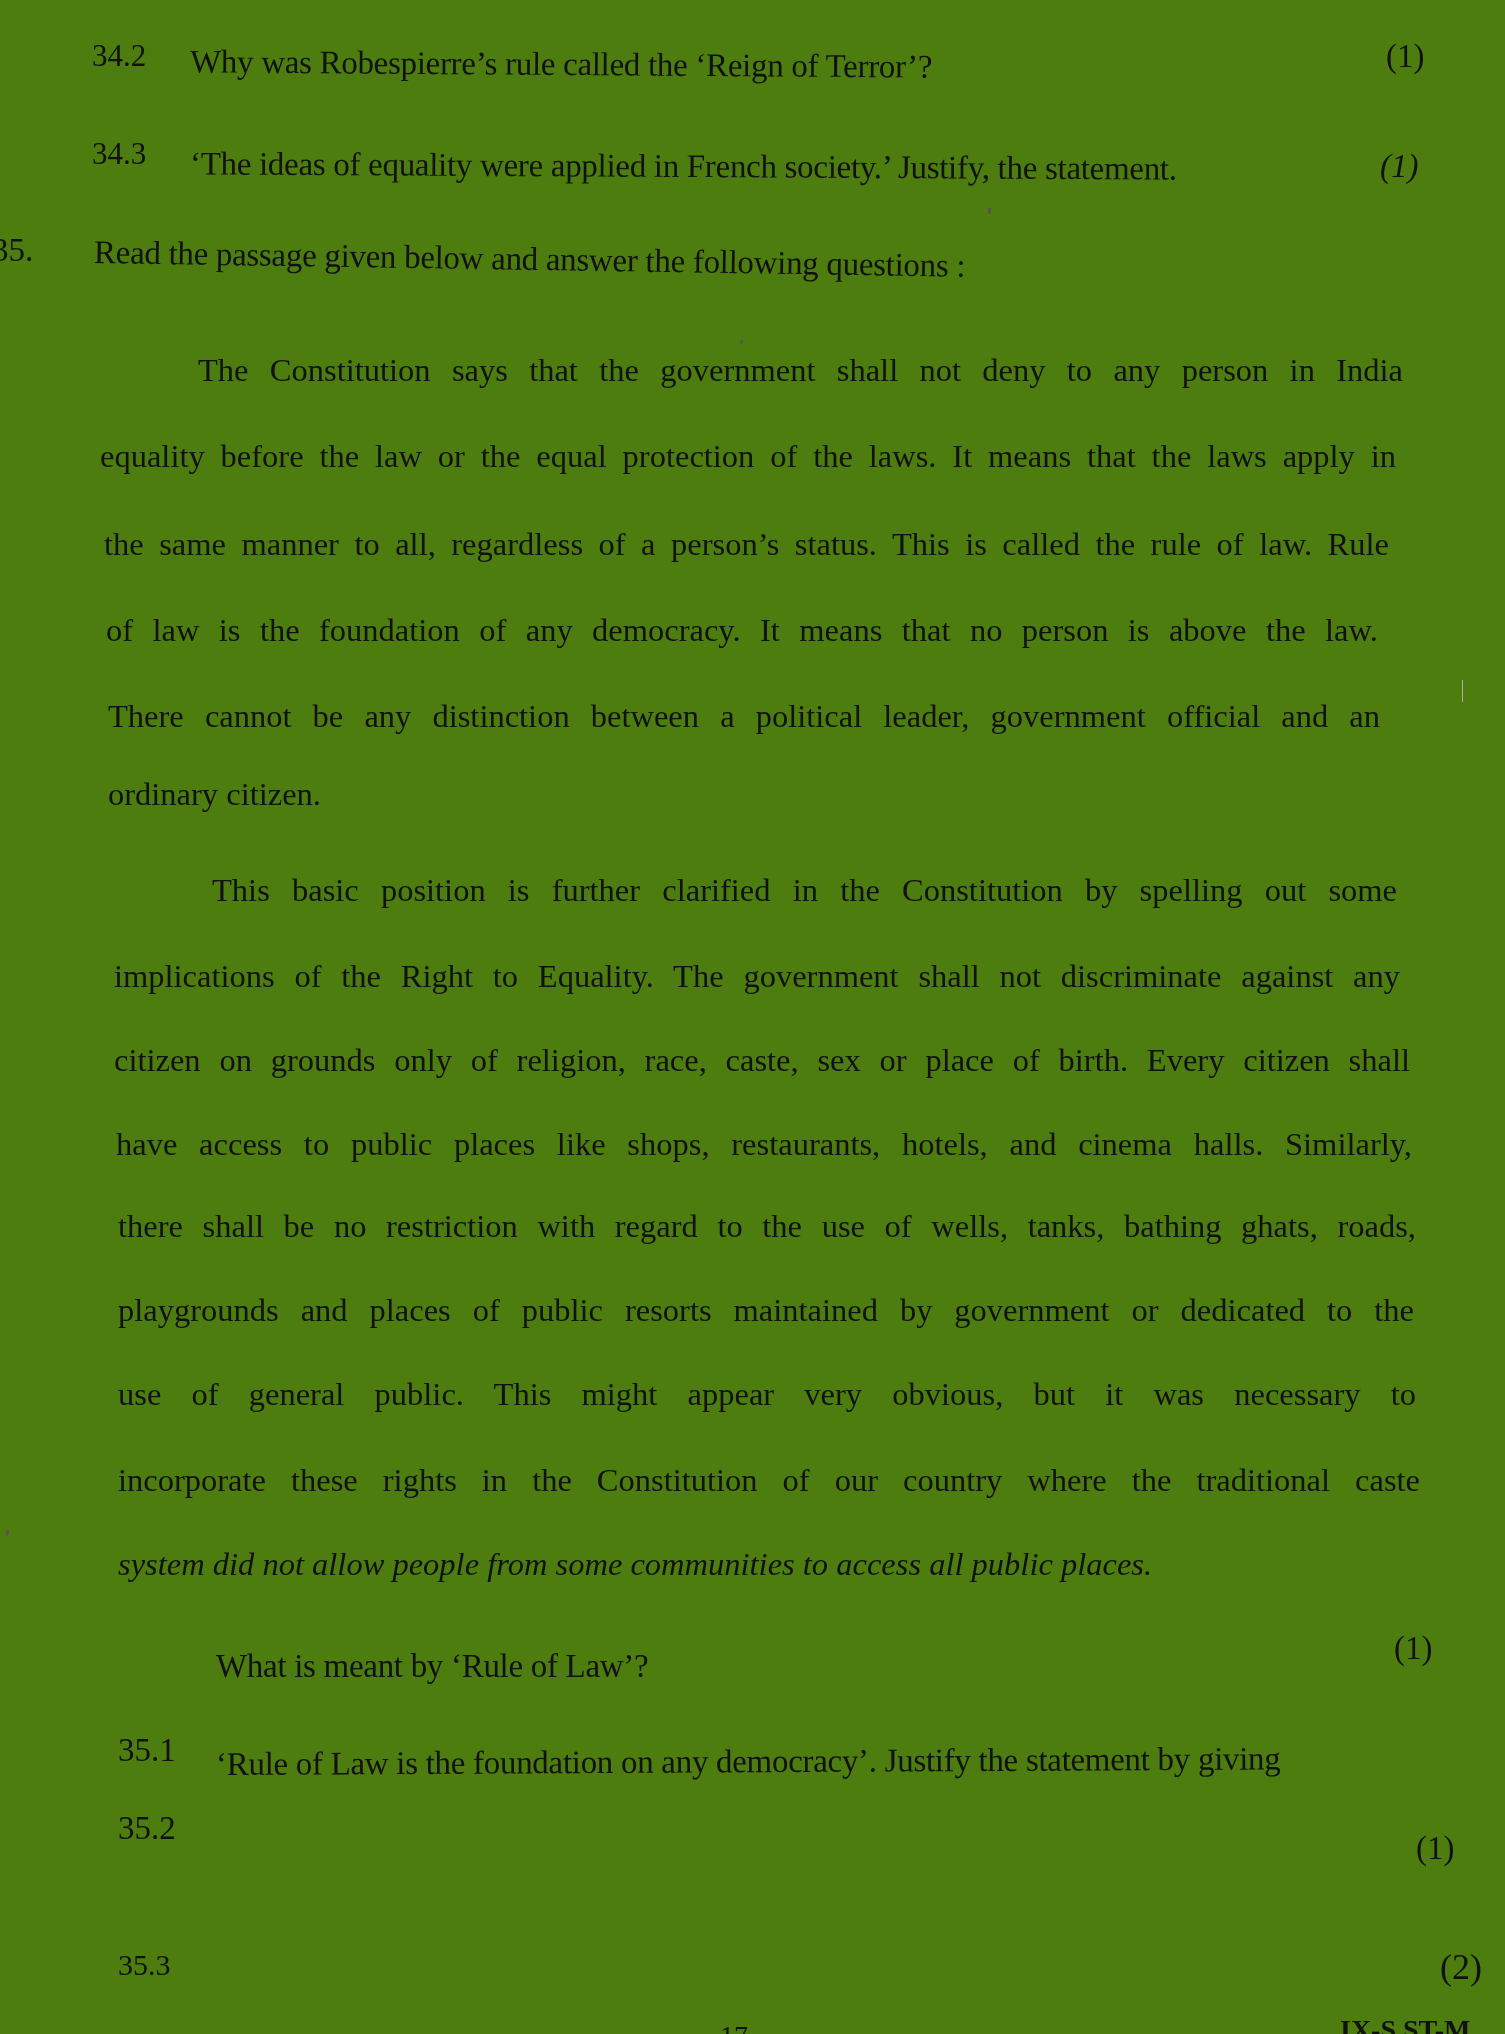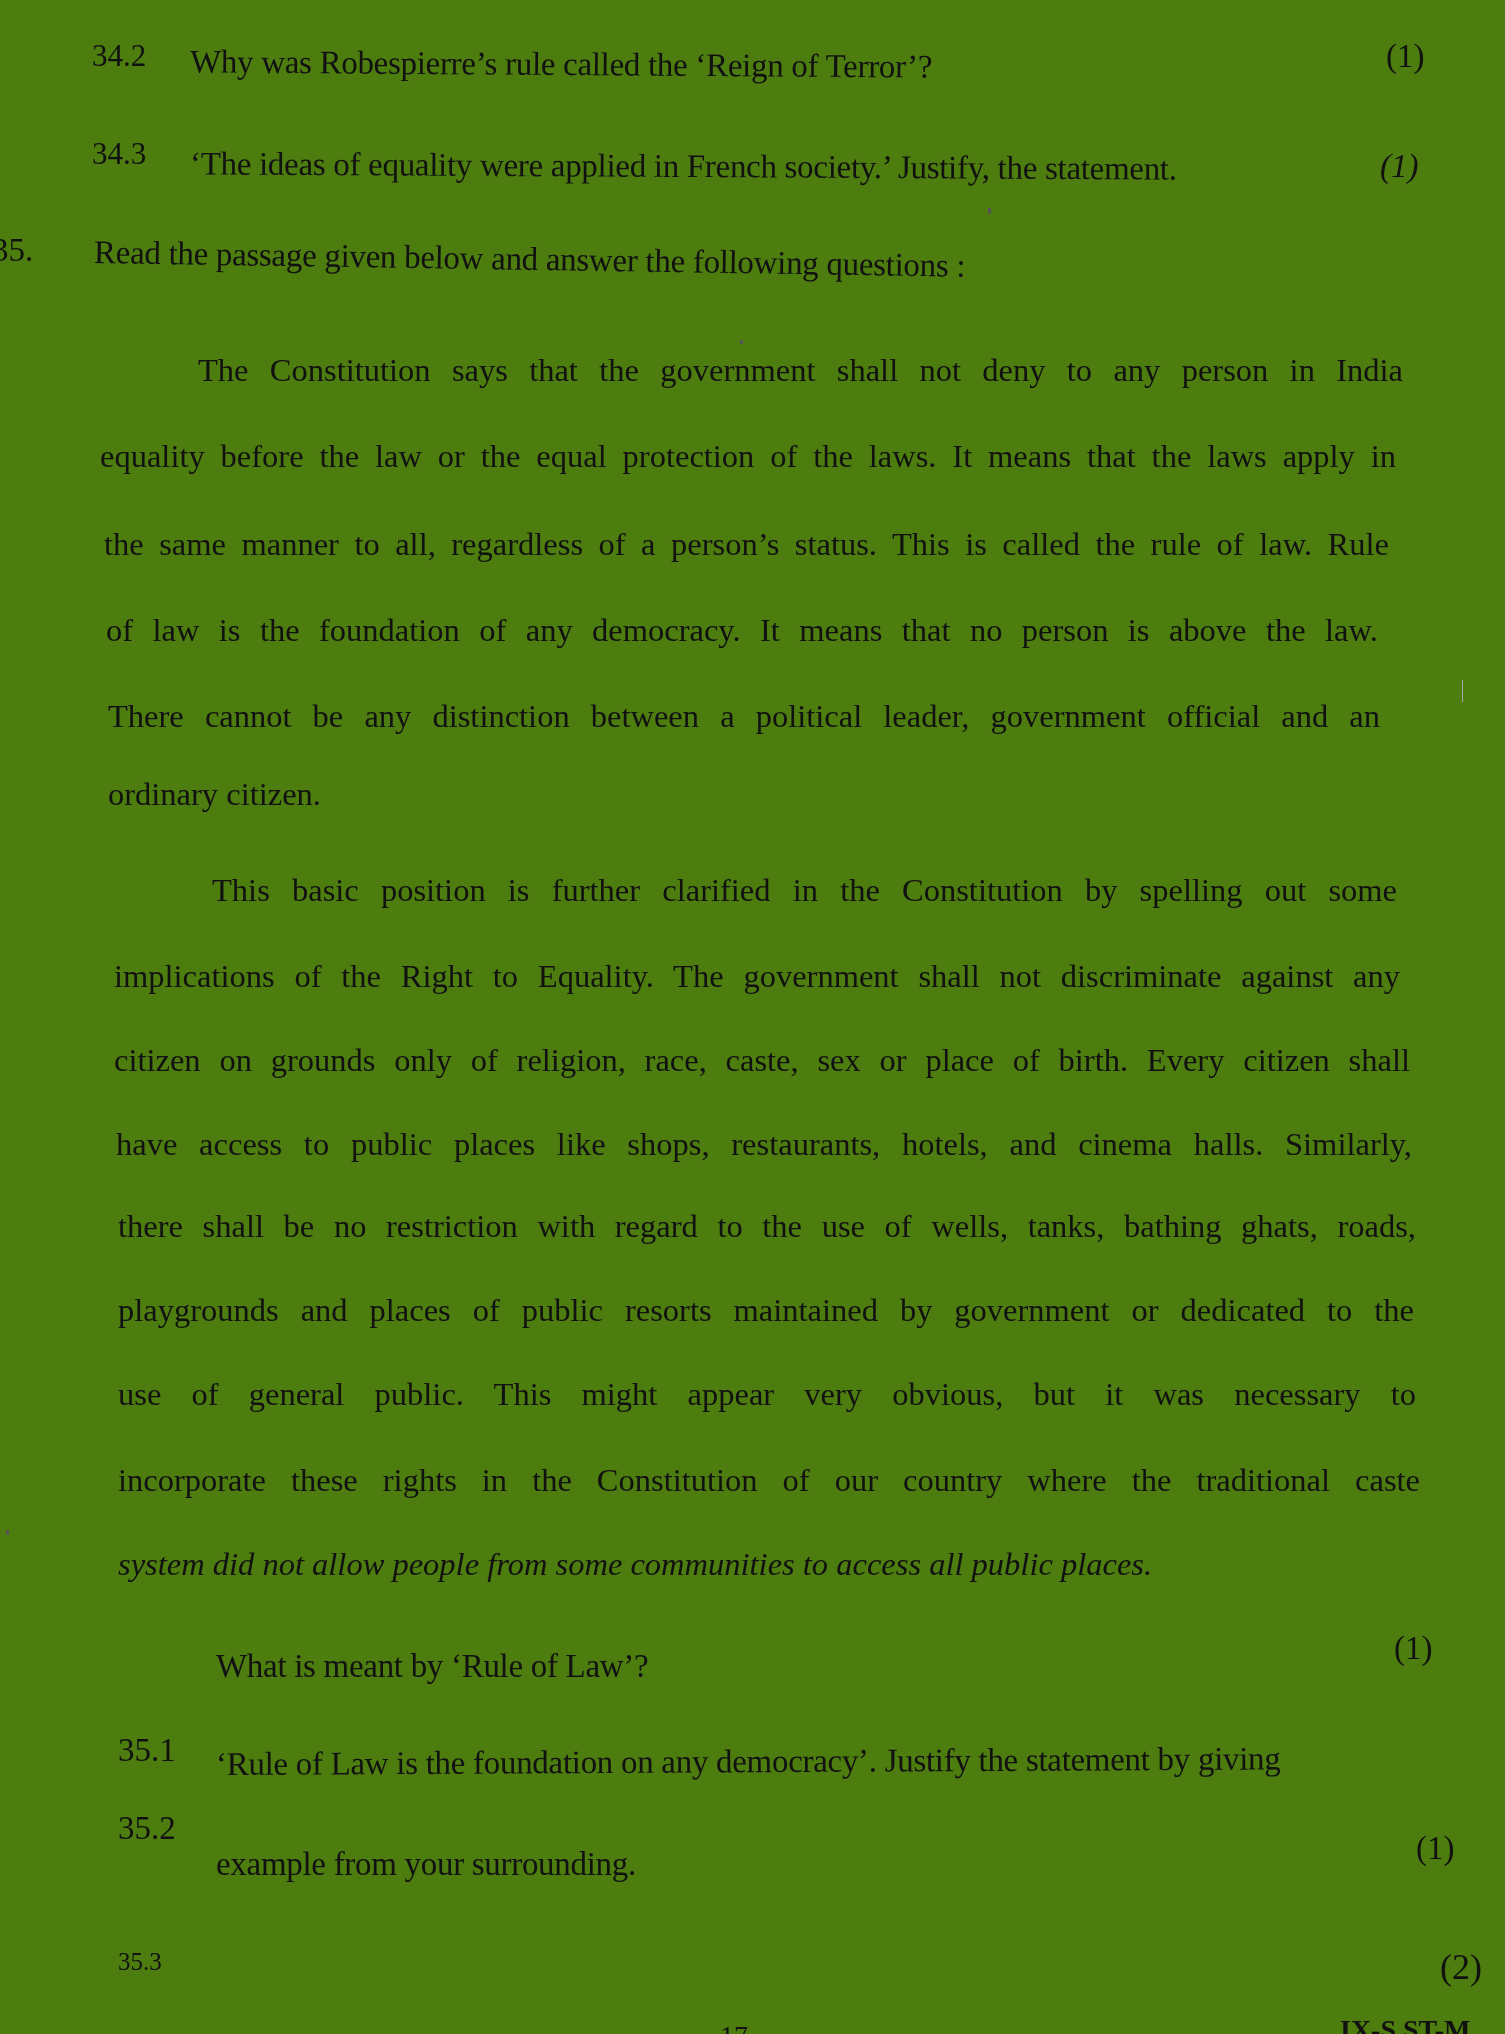--- a/index.html
+++ b/index.html
@@ -59,24 +59,23 @@
     <span class="para-line" style="left:118px; top:1464px; width:1302px;">incorporate these rights in the Constitution of our country where the traditional caste</span>
     <span class="para-line" style="left:118px; top:1548px; text-align:left; text-align-last:left;font-style:italic;">system did not allow people from some communities to access all public places.</span>
   </div>
 
   <span class="qnum" style="left:118px; top:1732px; font-size:33px;">35.1</span>
   <span class="line" style="left:216px; top:1650px;">What is meant by ‘Rule of Law’?</span>
   <span class="marks" style="left:1394px; top:1630px;">(1)</span>
 
   <span class="qnum" style="left:118px; top:1810px; font-size:33px;">35.2</span>
   <span class="line" style="left:216px; top:1748px; transform:rotate(-0.3deg); transform-origin:left;">‘Rule of Law is the foundation on any democracy’. Justify the statement by giving</span>
-  <span class="line" style="left:216px; top:1848px;">example from your surrounding.</span>
   <span class="marks" style="left:1416px; top:1830px;">(1)</span>
 
-  <span class="qnum" style="left:118px; top:1948px; font-size:25px;">35.3</span>
+  <span class="qnum" style="left:118px; top:1948px; font-size:30px;">35.3</span>
   <span class="marks" style="left:1440px; top:1946px; font-size:36px;">(2)</span>
 
   <span class="footer-page" style="left:720px; top:2020px;">17</span>
   <span class="footer-code" style="left:1340px; top:2014px;">IX-S.ST-M</span>
 
   <span class="speck" style="left:988px; top:208px;"></span>
   <span class="speck" style="left:740px; top:340px; height:4px;"></span>
   <span class="speck" style="left:6px; top:1530px; height:5px;"></span>
   <span class="speck" style="left:1462px; top:680px; width:1px; height:22px; background:#aaa;"></span>
 </div>

